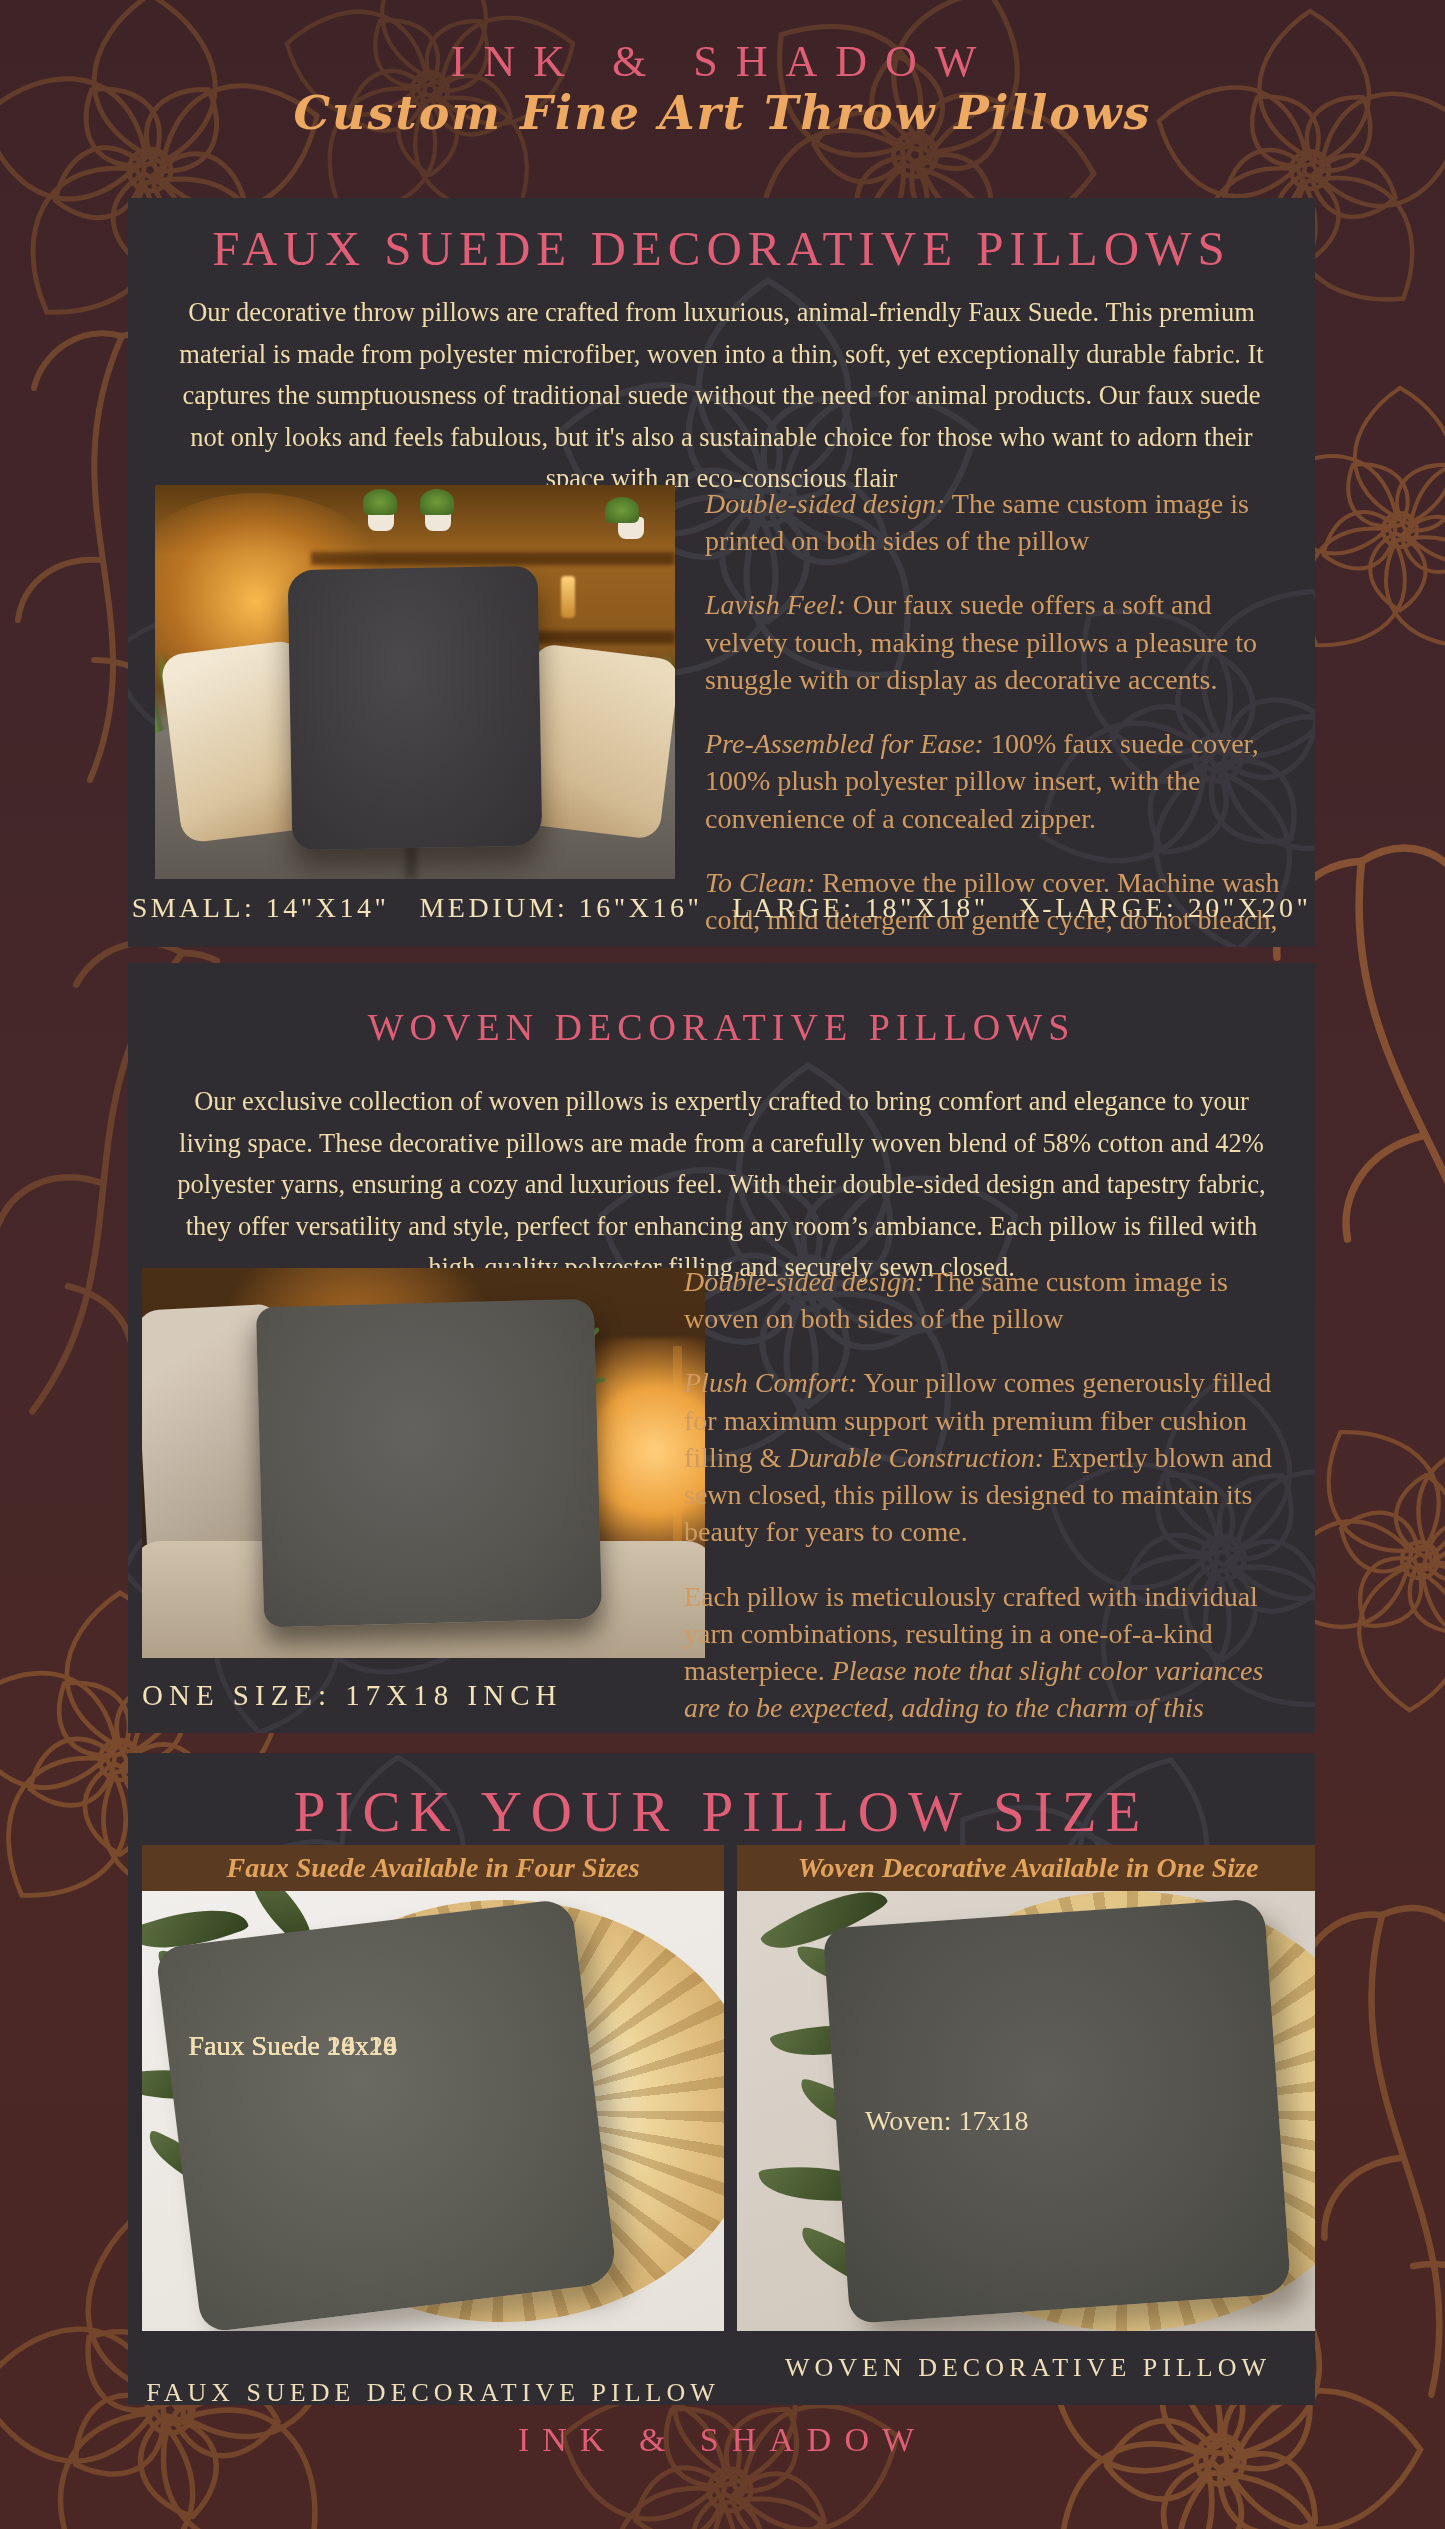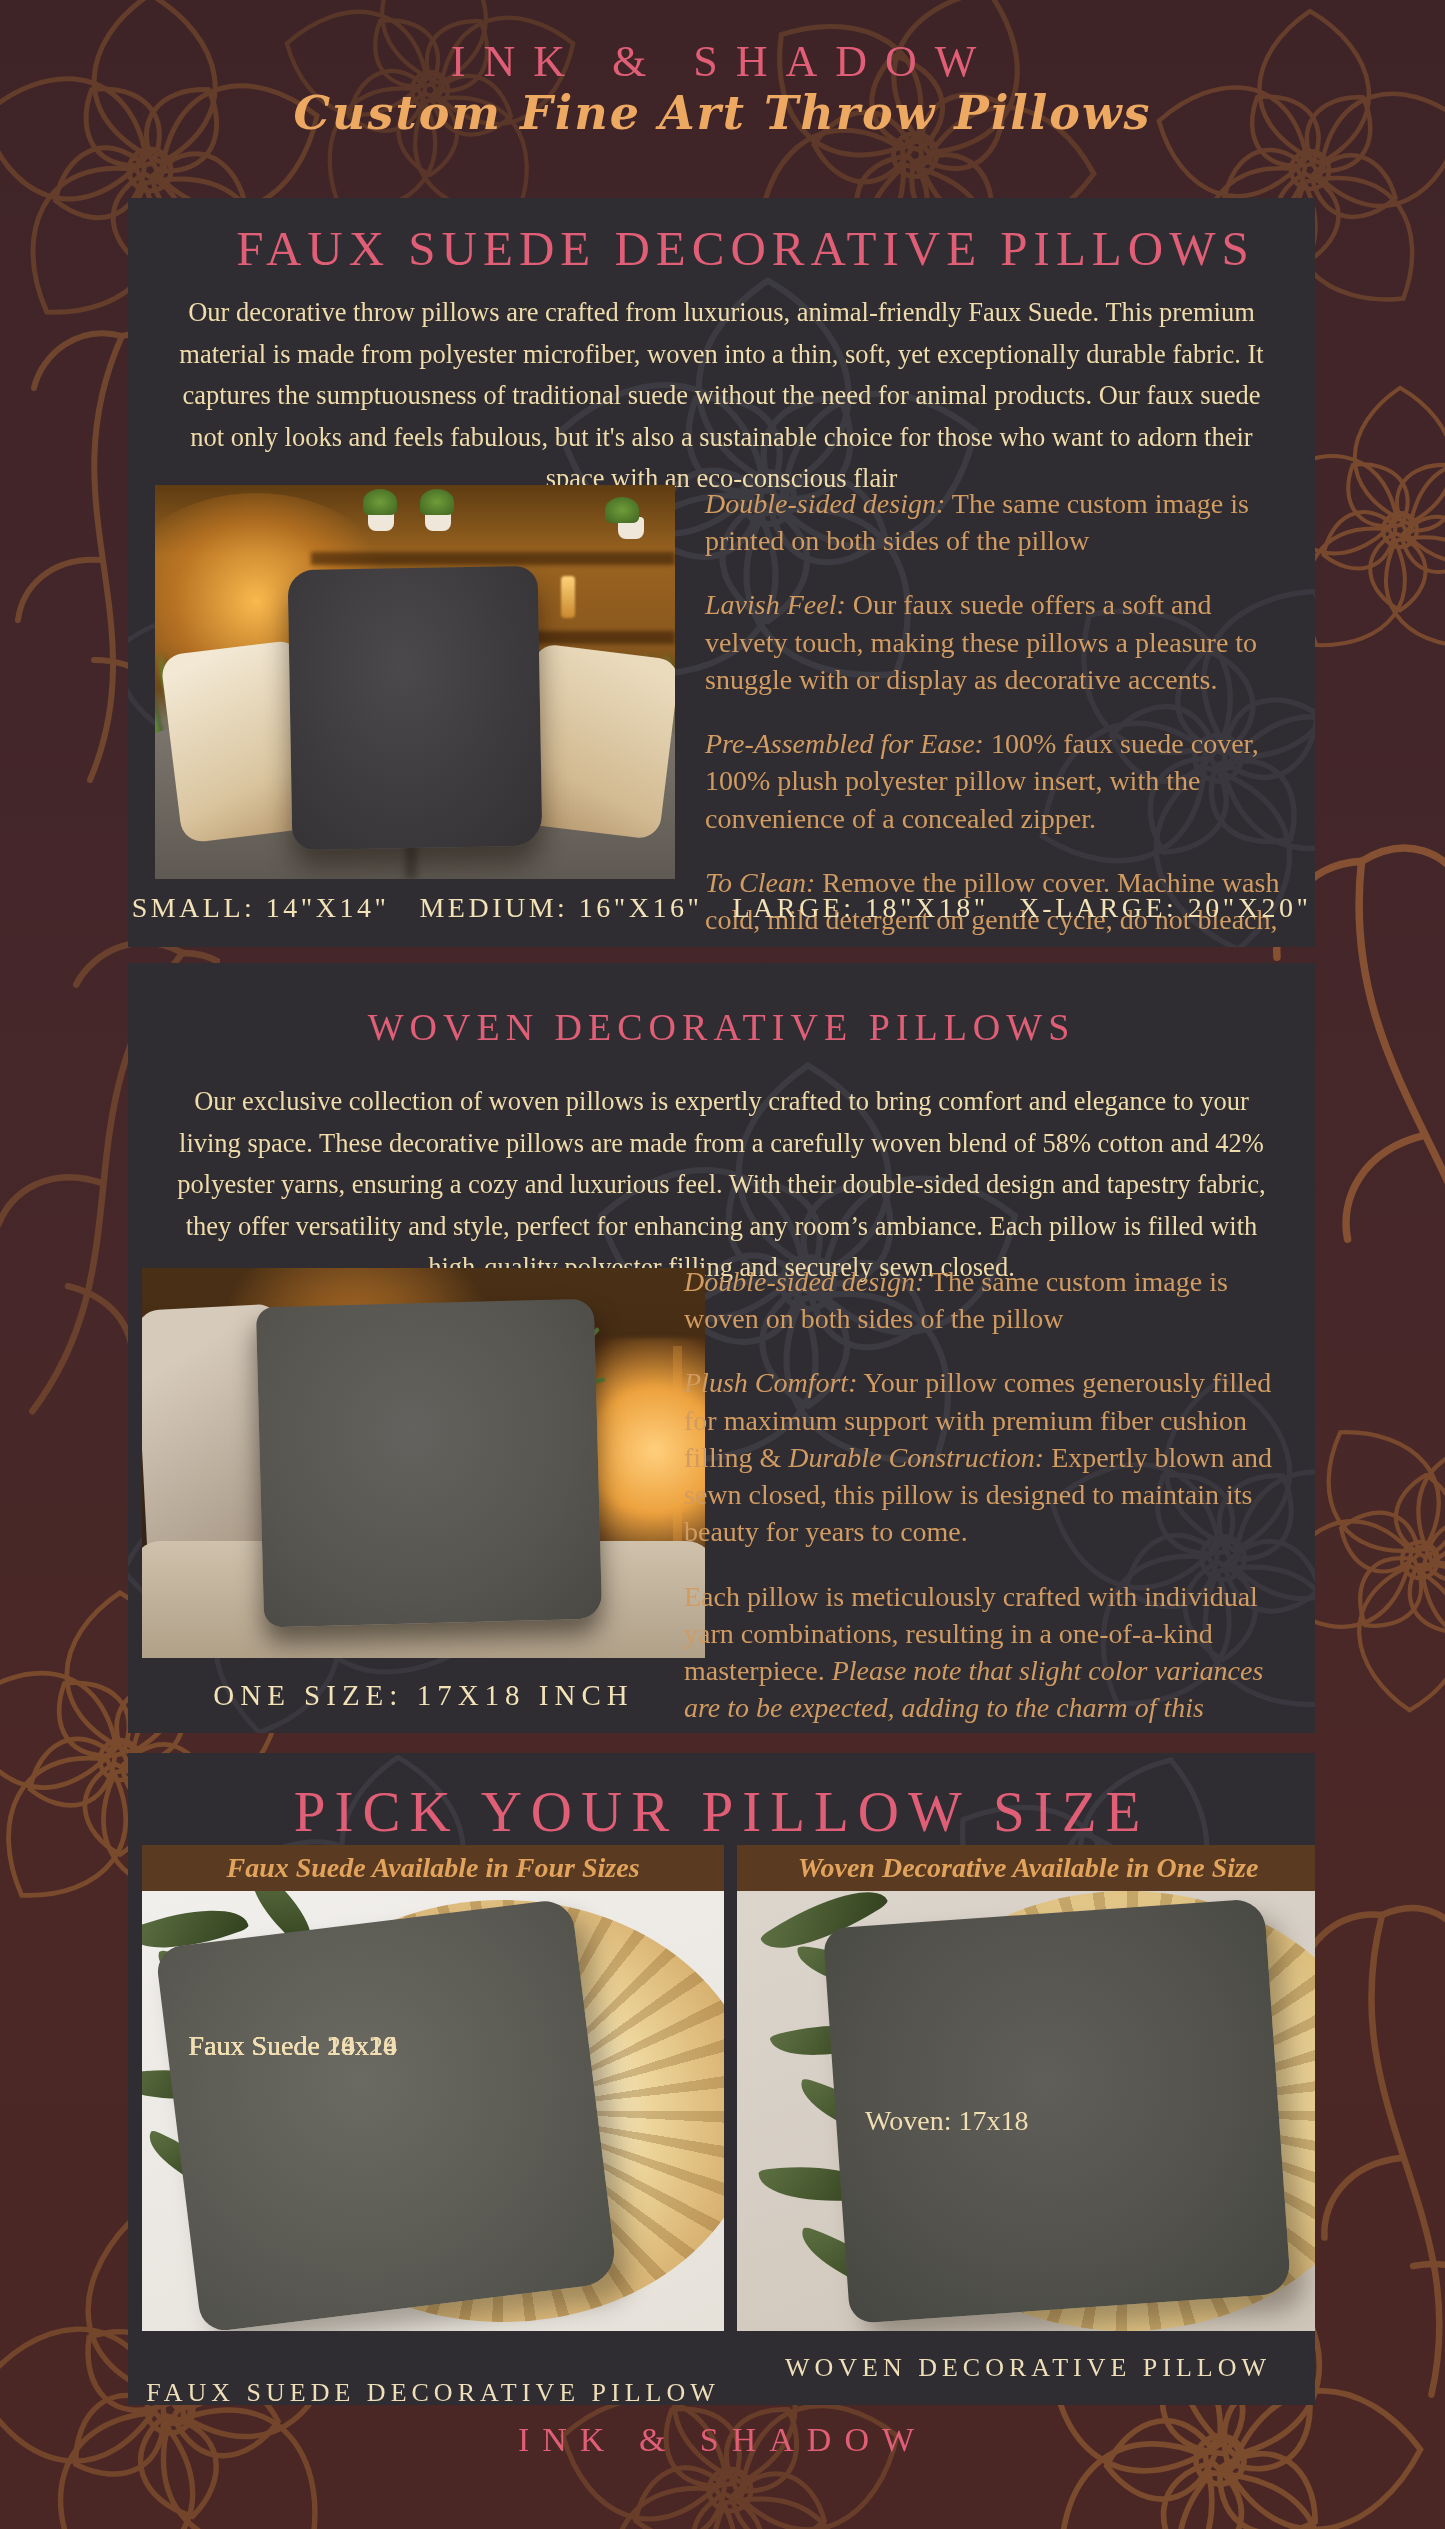--- a/index.html
+++ b/index.html
@@ -18,21 +18,21 @@
   .tagline{position:absolute;top:86px;width:100%;text-align:center;color:var(--script);
            font-size:46px;font-style:italic;font-weight:700;font-family:"DejaVu Serif",serif;letter-spacing:2px;}
   .h2{position:absolute;width:100%;text-align:center;color:var(--pink);font-size:49px;
       letter-spacing:6px;font-weight:400;white-space:nowrap;}
   .para{position:absolute;color:var(--cream);font-size:26.5px;line-height:1.57;text-align:center;}
   .features{position:absolute;color:var(--gold);font-size:28px;line-height:1.33;}
   .features p{margin:0 0 27px 0;}
   .features em{font-style:italic;}
   .sizesrow{position:absolute;width:100%;display:flex;justify-content:center;gap:30px;
             color:#f2e2b6;font-size:28px;letter-spacing:3.5px;white-space:nowrap;}
-  .onesize{position:absolute;color:#f2e2b6;font-size:29px;letter-spacing:6px;text-align:center;white-space:nowrap;}
+  .onesize{position:absolute;color:#f2e2b6;font-size:29px;letter-spacing:6px;white-space:nowrap;}
   .caption{position:absolute;color:#eedfb9;font-size:26px;letter-spacing:5px;text-align:center;white-space:nowrap;}
   .bannerbar{position:absolute;height:46px;background:var(--banner);display:flex;align-items:center;
              justify-content:center;color:var(--bannertext);font-size:28px;font-style:italic;font-weight:700;}
   .footer{position:absolute;top:2421px;width:100%;text-align:center;color:var(--pink);
           font-size:34px;letter-spacing:13px;}
   .photo{position:absolute;overflow:hidden;}
   .photo *{position:absolute;}
   
   .p1{background:linear-gradient(180deg,#5e3c12 0%,#9a6420 18%,#8a581e 40%,#6d4a1c 52%,#77715f 60%,#6d6760 72%,#615c55 100%);}
   .p1 .glow{left:-8%;top:2%;width:55%;height:55%;border-radius:50%;
@@ -170,21 +170,21 @@
     <div class="inner">
       <svg class="flor" style="left:380px;top:40px;width:520px;height:520px" viewBox="-110 -110 220 220">
           <use href="#peony" stroke="#4a4850" opacity=".55"></use>
         </svg>
       <svg class="flor" style="left:-60px;top:300px;width:420px;height:420px" viewBox="-110 -110 220 220">
           <use href="#peony" stroke="#45434b" opacity=".5"></use>
         </svg>
       <svg class="flor" style="left:860px;top:330px;width:460px;height:460px" viewBox="-110 -110 220 220">
           <use href="#peony" stroke="#45434b" opacity=".5" transform="rotate(30)"></use>
         </svg>
-      <div class="h2" style="top:22px;margin-left:24px;">FAUX SUEDE DECORATIVE PILLOWS</div>
+      <div class="h2" style="top:22px;">FAUX SUEDE DECORATIVE PILLOWS</div>
       <div class="para" style="top:94px;left:42px;right:42px;">Our decorative throw pillows are crafted from luxurious, animal-friendly Faux Suede. This premium material is made from polyester microfiber, woven into a thin, soft, yet exceptionally durable fabric. It captures the sumptuousness of traditional suede without the need for animal products. Our faux suede not only looks and feels fabulous, but it's also a sustainable choice for those who want to adorn their space with an eco-conscious flair</div>
 
       <div class="photo p1" style="left:27px;top:287px;width:520px;height:394px;">
         <div class="glow"></div>
         <div class="shelf" style="top:17%;"></div>
         <div class="shelf" style="top:37%;"></div>
         <div class="pot" style="left:41%;top:6%;"></div>
           <div class="plant" style="left:40%;top:1%;"></div>
         <div class="pot" style="left:52%;top:6%;"></div>
           <div class="plant" style="left:51%;top:1%;"></div>

